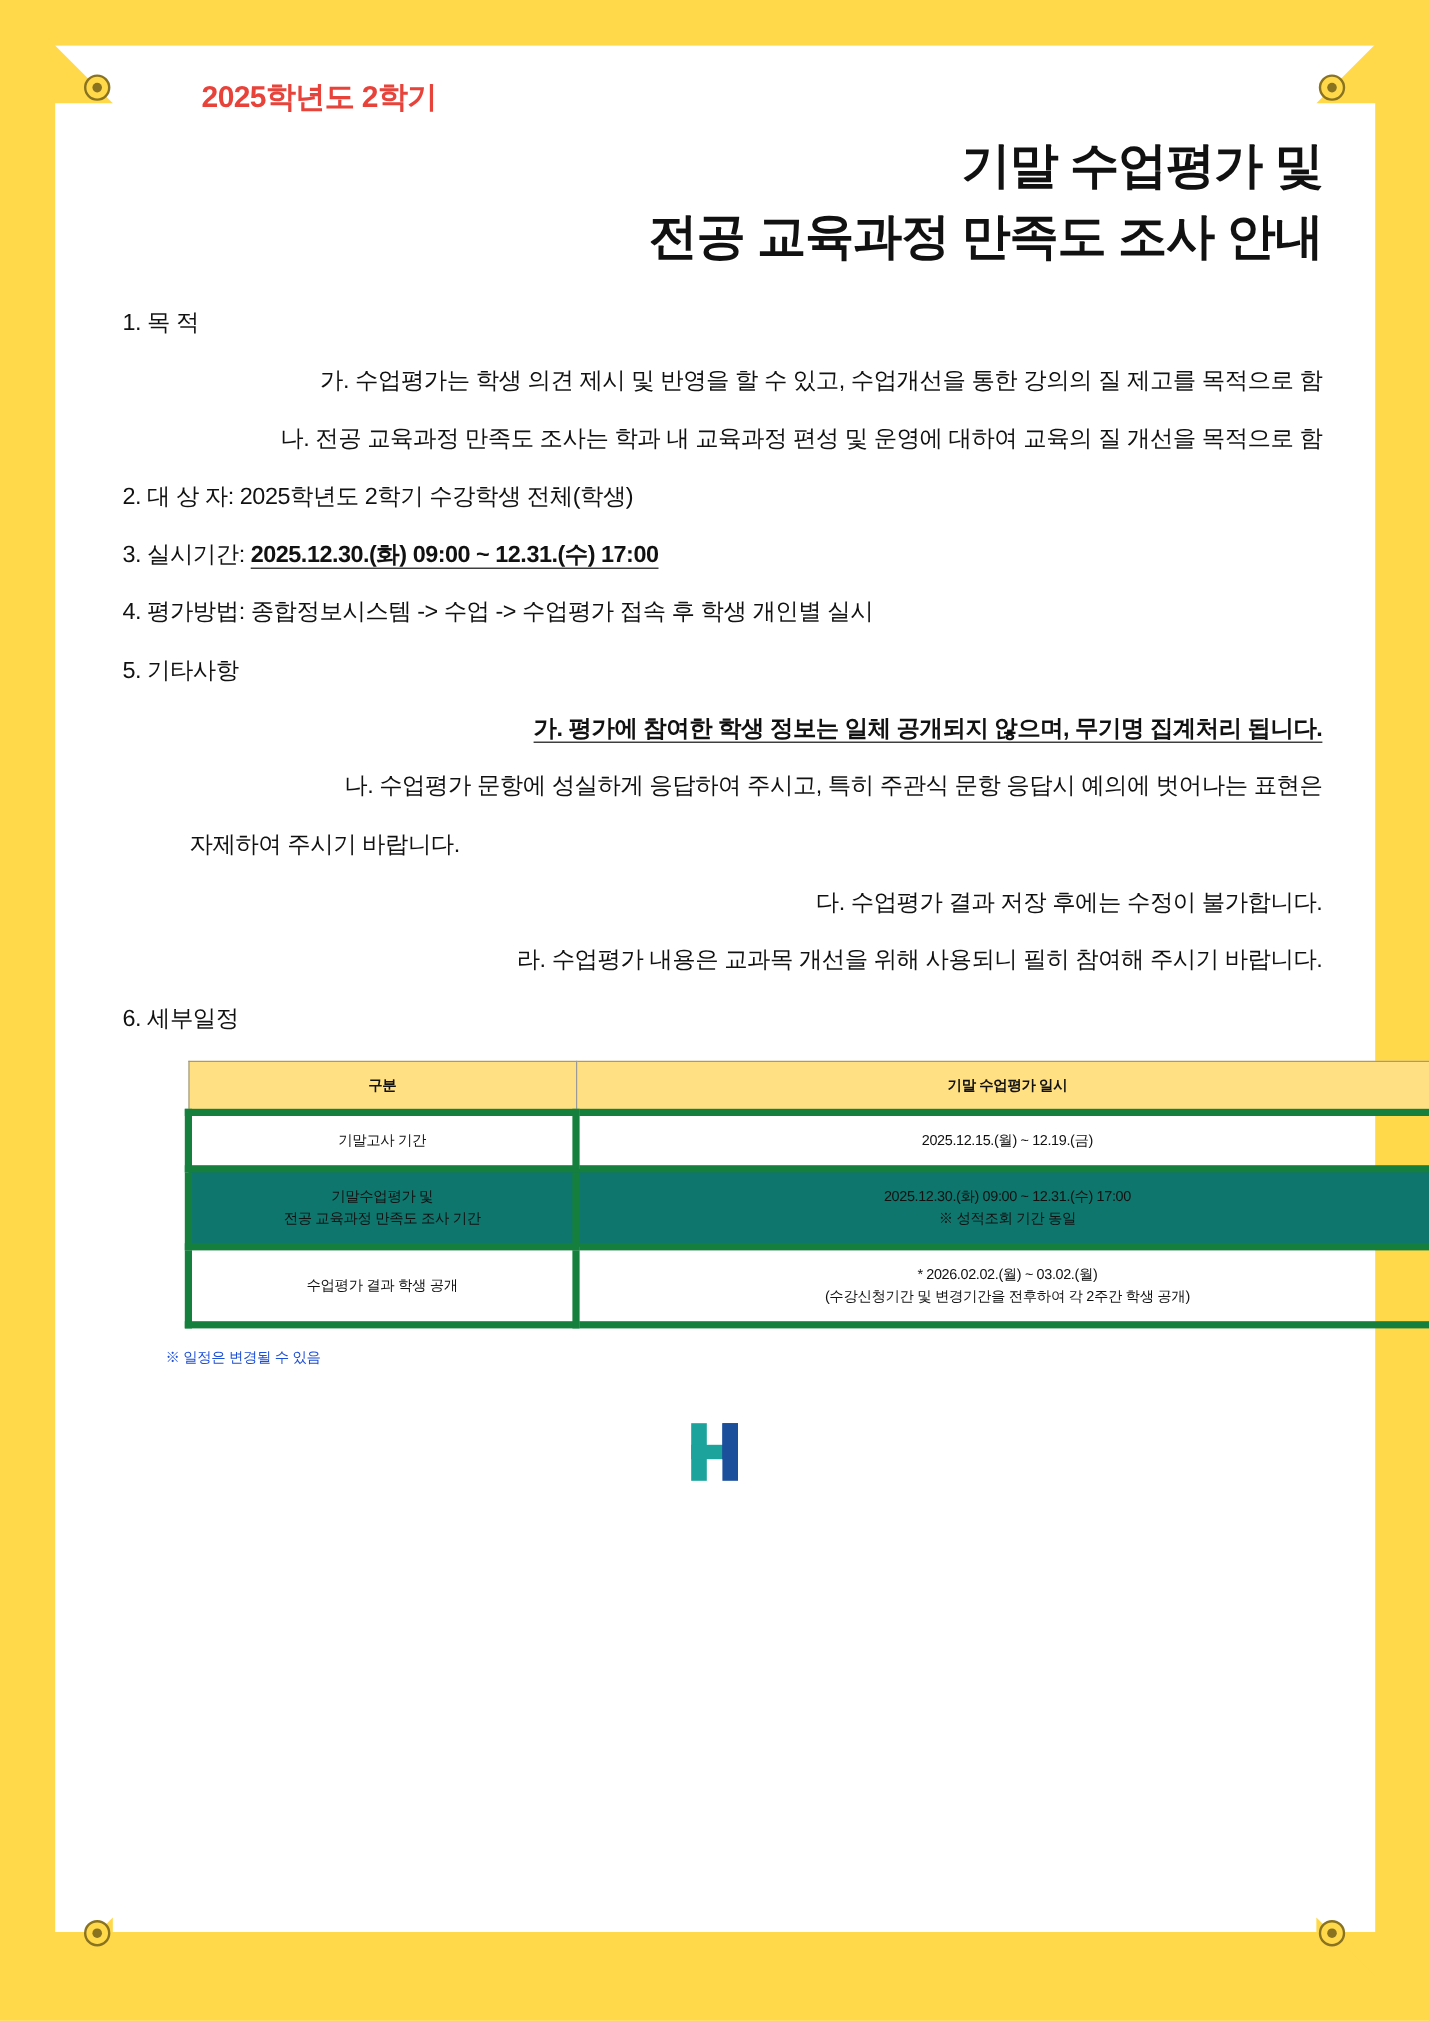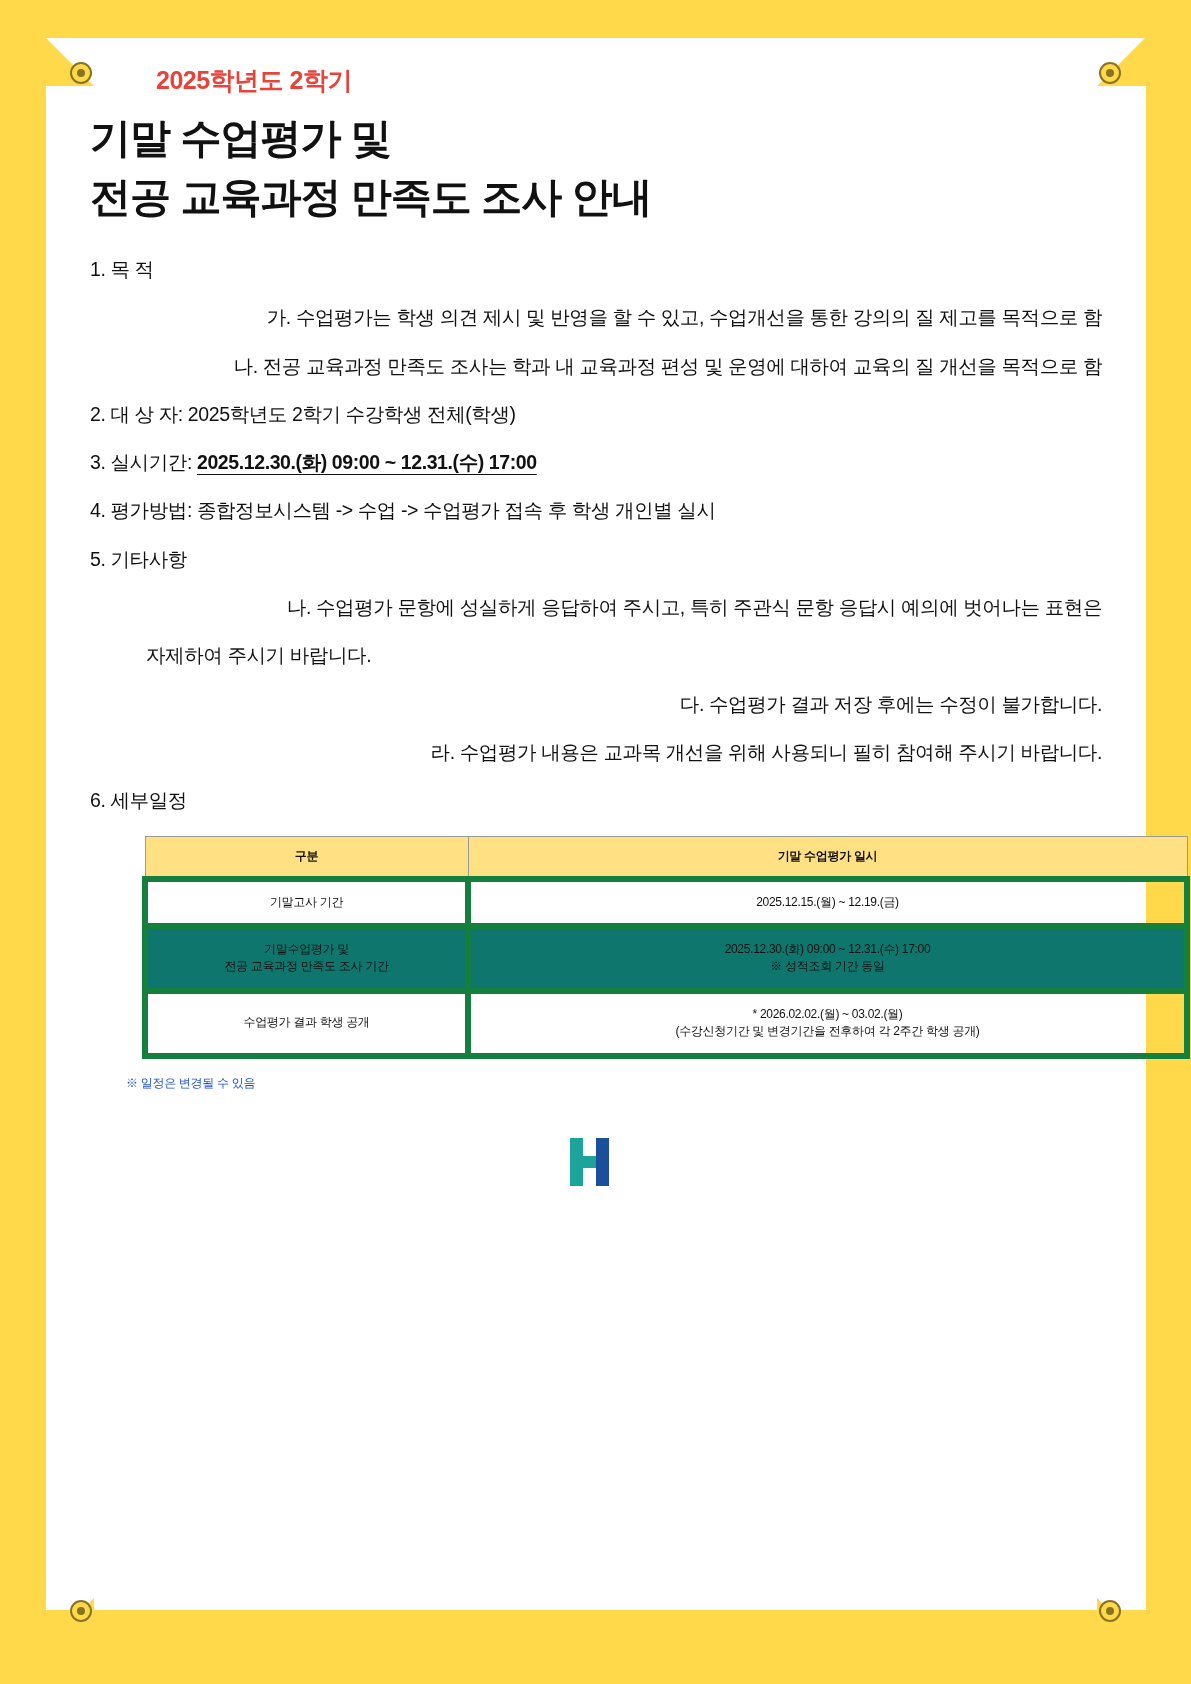--- a/index.html
+++ b/index.html
@@ -79,34 +79,34 @@
     left: 5px; top: 5px;
   }
 
   .content {
     position: absolute;
     left: 46px;
     top: 38px;
     width: 1100px;
     height: 1572px;
     box-sizing: border-box;
-    padding: 26px 44px 20px 44px;
+    padding: 26px 44px 20px 56px;
     border-radius: 17px;
   }
 
   .semester {
     color: #E8433B;
     font-weight: bold;
     font-size: 25px;
     margin-left: 66px;
     letter-spacing: -0.5px;
   }
 
   .title {
-    text-align: left;
+    text-align: right;
     font-size: 41px;
     font-weight: bold;
     color: #111;
     line-height: 1.45;
     margin-top: 12px;
     letter-spacing: -1px;
   }
   .title .line2 { display: block; }
 
   .body-block {
@@ -246,20 +246,23 @@
     <p class="line">2.  대  상  자: 2025학년도 2학기 수강학생 전체(학생)</p>
 
     <p class="line">
       <span>3.  실시기간:</span>
       <span class="ul-underline">2025.12.30.(화) 09:00 ~ 12.31.(수) 17:00</span>
     </p>
 
     <p class="line">4. 평가방법: 종합정보시스템 -&gt; 수업 -&gt; 수업평가 접속 후 학생 개인별 실시</p>
 
     <p class="line">5. 기타사항</p>
+    <p class="line indent1">
+      <span class="ul-underline">가.  평가에 참여한 학생 정보는 일체 공개되지 않으며, 무기명 집계처리 됩니다.</span>
+    </p>
     <p class="line indent1">나. 수업평가 문항에 성실하게 응답하여 주시고, 특히 주관식 문항 응답시 예의에 벗어나는 표현은</p>
     <p class="line indent3">자제하여 주시기 바랍니다.</p>
     <p class="line indent1">다. 수업평가 결과 저장 후에는 수정이 불가합니다.</p>
     <p class="line indent1">라. 수업평가 내용은 교과목 개선을 위해 사용되니 필히 참여해 주시기 바랍니다.</p>
 
     <p class="line">6. 세부일정</p>
 
     <table class="schedule">
       <thead>
         <tr>

